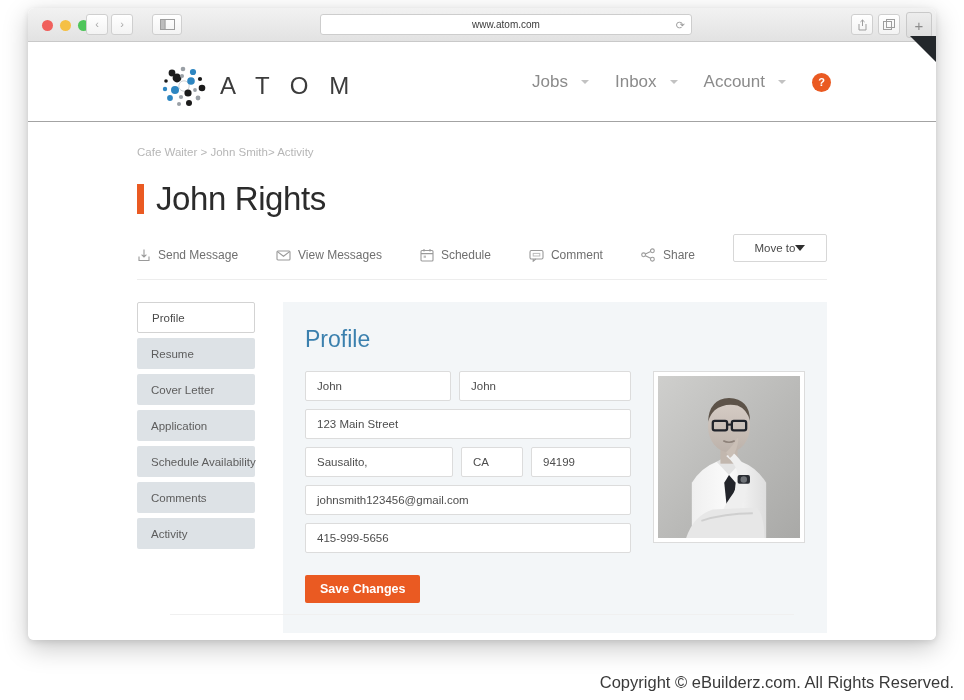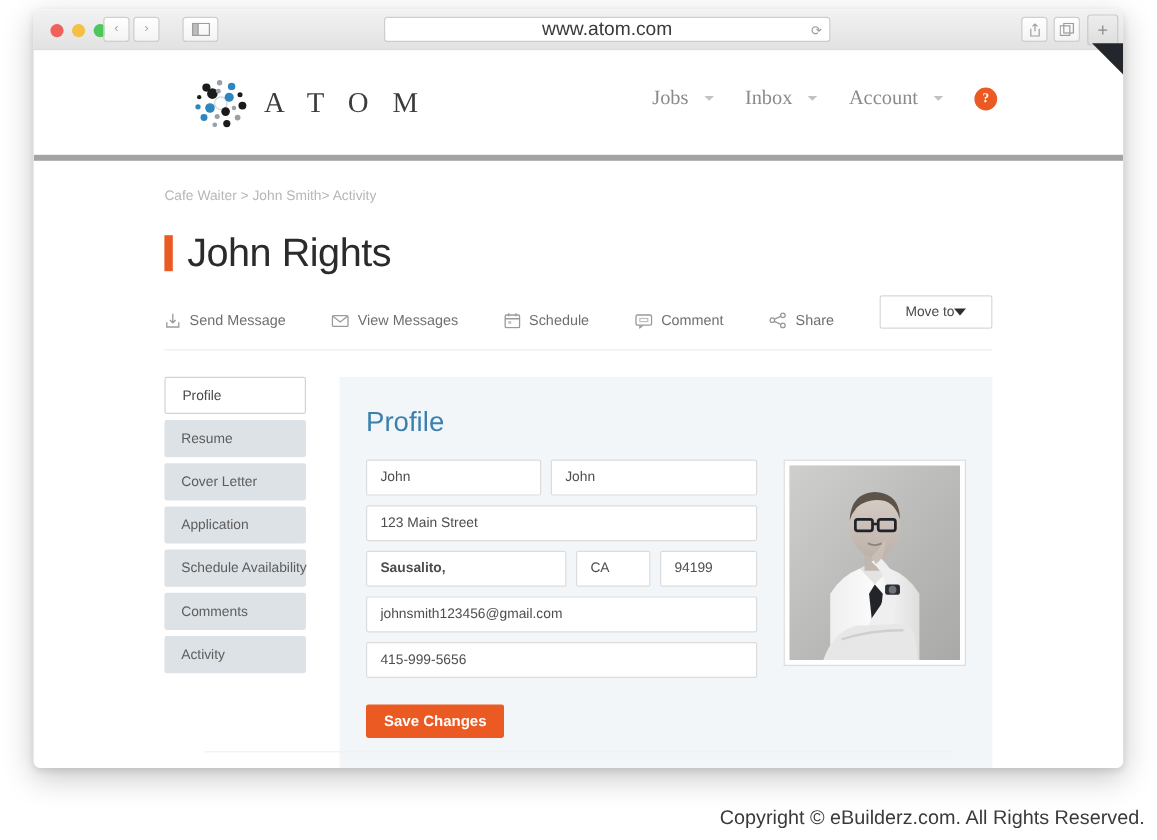--- a/index.html
+++ b/index.html
@@ -51,21 +51,21 @@
     display: flex; align-items: center; justify-content: center; }
 
   .urlbar {
     position: absolute; left: 292px; top: 6px;
     width: 372px; height: 21px;
     background: #ffffff;
     border: 1px solid #cdcdcd;
     border-radius: 3px;
     display: flex; align-items: center; justify-content: center;
   }
-  .urltext { font-size: 16px; color: #3a3a3a; }
+  .urltext { font-size: 10px; color: #3a3a3a; }
   .reload { position: absolute; right: 6px; top: 4px; color: #9a9a9a; font-size: 11px; }
 
   .rightbtns { position: absolute; right: 36px; top: 6px; display: flex; gap: 5px; }
   .plusbtn {
     position: absolute; right: 4px; top: 4px;
     width: 26px; height: 26px;
     background: linear-gradient(#ededed, #dedede);
     border: 1px solid #c9c9c9; border-radius: 3px;
     display: flex; align-items: center; justify-content: center;
     color: #8c8c8c; font-size: 15px;
@@ -81,23 +81,22 @@
   
   .page {
     position: relative;
     height: 598px;
     background: #ffffff;
     overflow: hidden;
   }
 
   .site-header {
     position: relative;
-    height: 92px;
-    border-bottom: 5px solid #a3a3a3;
-    font-family: Liberation Serif, serif;
+    height: 80px;
+    border-bottom: 1px solid #a3a3a3;
   }
 
   .logo-wrap { position: absolute; left: 130px; top: 18px; display: flex; align-items: center; }
   .logo-mark { width: 52px; height: 52px; }
   .logo-text {
     margin-left: 10px;
     font-size: 24px;
     letter-spacing: 7px;
     color: #3c3c3c;
     font-weight: 400;
@@ -176,21 +175,21 @@
     border: 1px solid #dcdcdc;
     border-radius: 2px;
     display: flex; align-items: center;
     padding: 0 11px;
     font-size: 11.5px;
     color: #4d4d4d;
   }
   .f-first { width: 146px; }
   .f-last { flex: 1; }
   .f-full { width: 100%; }
-  .f-city { width: 167px; font-weight: bold; }
+  .f-city { width: 148px; }
   .f-state { width: 62px; }
   .f-zip { flex: 1; }
 
   .photo {
     width: 152px; height: 172px;
     background: #fff;
     border: 1px solid #dcdcdc;
     padding: 4px;
     flex: none;
   }

